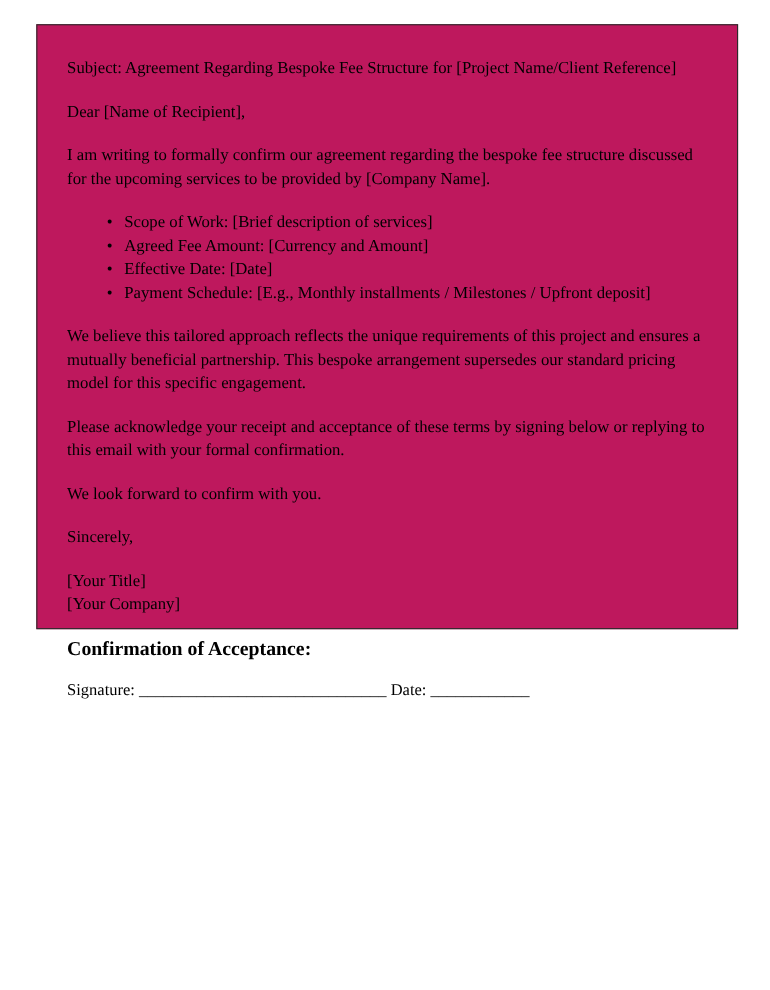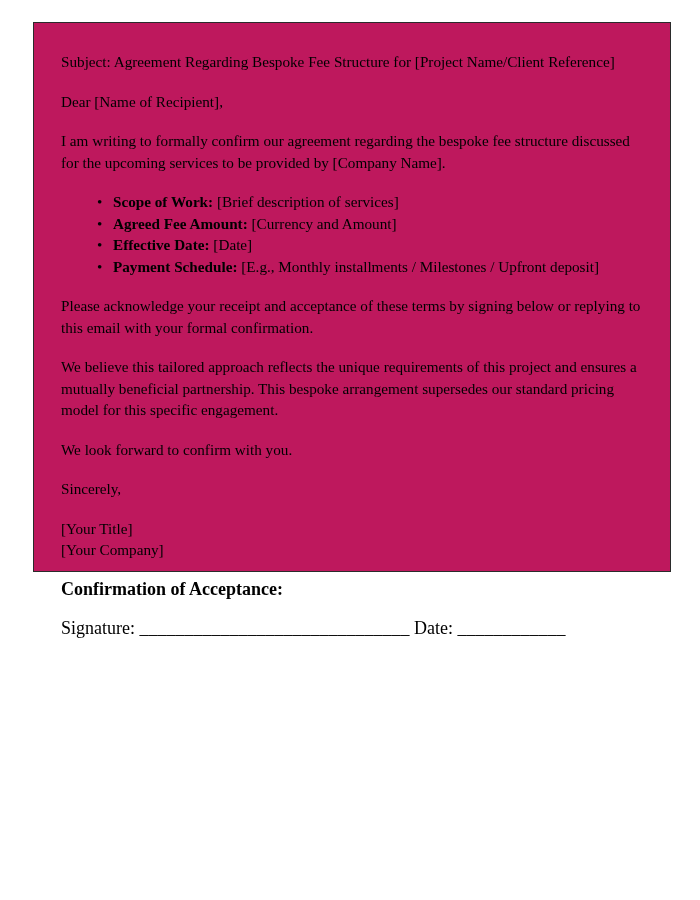--- a/index.html
+++ b/index.html
@@ -48,30 +48,30 @@
   }
   ul.terms li::before {
     content: "\2022";
     position: absolute;
     left: -4px;
     top: 0;
     font-size: 15.2px;
     line-height: 21.5px;
   }
   .lbl {
-    font-weight: bold;
+    font-weight: normal;
   }
   .heading-bold {
     font-weight: bold;
     font-size: 18px;
     line-height: 21.5px;
     margin: 0 0 18px 0;
   }
   .sig-line {
-    font-size: 18px;
+    font-size: 15px;
     line-height: 21.5px;
     margin: 0;
     white-space: pre;
   }
   .addr-line {
     font-size: 15.2px;
     line-height: 21.5px;
     margin: 0;
   }
   .gap-small { height: 18px; }
@@ -101,23 +101,23 @@
       <li>
         <span class="lbl">Effective Date:</span>
         <span>[Date]</span>
       </li>
       <li>
         <span class="lbl">Payment Schedule:</span>
         <span>[E.g., Monthly installments / Milestones / Upfront deposit]</span>
       </li>
     </ul>
 
+    <p class="block">We believe this tailored approach reflects the unique requirements of this project and ensures a mutually beneficial partnership. This bespoke arrangement supersedes our standard pricing model for this specific engagement.</p>
+
     <p class="block">Please acknowledge your receipt and acceptance of these terms by signing below or replying to this email with your formal confirmation.</p>
-
-    <p class="block">We believe this tailored approach reflects the unique requirements of this project and ensures a mutually beneficial partnership. This bespoke arrangement supersedes our standard pricing model for this specific engagement.</p>
 
     <p class="block">We look forward to confirm with you.</p>
 
     <p class="block">Sincerely,</p>
 
     <div>
       <p class="addr-line">[Your Title]</p>
       <p class="addr-line">[Your Company]</p>
     </div>
 

